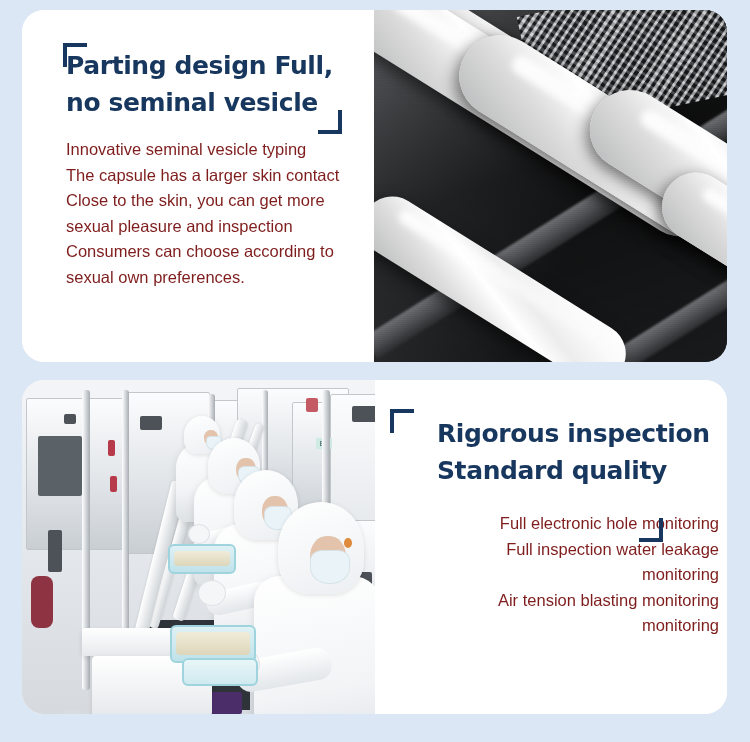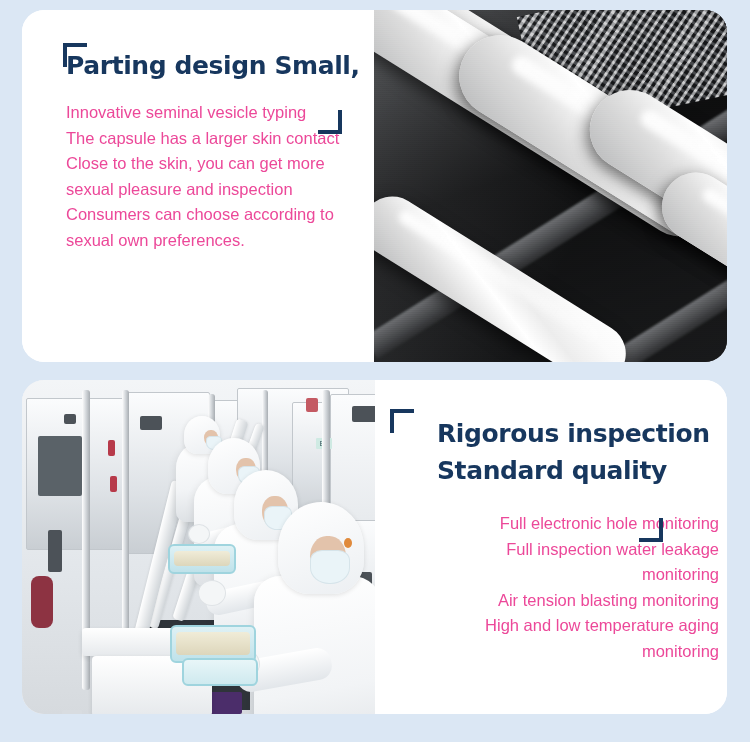--- a/index.html
+++ b/index.html
@@ -94,21 +94,21 @@
     line-height: 37px;
     padding-left: 8px;
     padding-top: 9px;
     margin-left: 24px;
   }
   .headline .hl-line { display: block; white-space: nowrap; }
 
   
   .body-copy {
     margin: 0;
-    color: #ec4899;
+    color: #7f1d1d;
     font-family: "Liberation Sans", sans-serif;
     font-weight: 400;
   }
   .body-copy--top {
     font-size: 16.5px;
     line-height: 25.5px;
     padding-left: 6px;
     padding-top: 16px;
   }
   .body-copy--bottom {
@@ -309,21 +309,22 @@
 <div class="page">
 
   <section class="card card--top">
 
     <div class="text-pane text-pane--top">
 
       <span class="bracket bracket--tl"></span>
       <span class="bracket bracket--br"></span>
 
       <h2 class="headline headline--top">
-        <span class="hl-line">Parting design Small,</span>
+        <span class="hl-line">Parting design Full,</span>
+        <span class="hl-line">no seminal vesicle</span>
       </h2>
 
       <p class="body-copy body-copy--top">
         <span class="bc-line">Innovative seminal vesicle typing</span>
         <span class="bc-line">The capsule has a larger skin contact</span>
         <span class="bc-line">Close to the skin, you can get more</span>
         <span class="bc-line">sexual pleasure and inspection</span>
         <span class="bc-line">Consumers can choose according to</span>
         <span class="bc-line">sexual own preferences.</span>
       </p>
@@ -443,19 +444,18 @@
       <h2 class="headline headline--bottom">
         <span class="hl-line">Rigorous inspection</span>
         <span class="hl-line">Standard quality</span>
       </h2>
 
       <p class="body-copy body-copy--bottom">
         <span class="bc-line">Full electronic hole monitoring</span>
         <span class="bc-line">Full inspection water leakage</span>
         <span class="bc-line">monitoring</span>
         <span class="bc-line">Air tension blasting monitoring</span>
-        <span class="bc-line">High and low temperature aging</span>
         <span class="bc-line">monitoring</span>
       </p>
     </div>
   </section>
 
 </div>
 
 </body></html>

